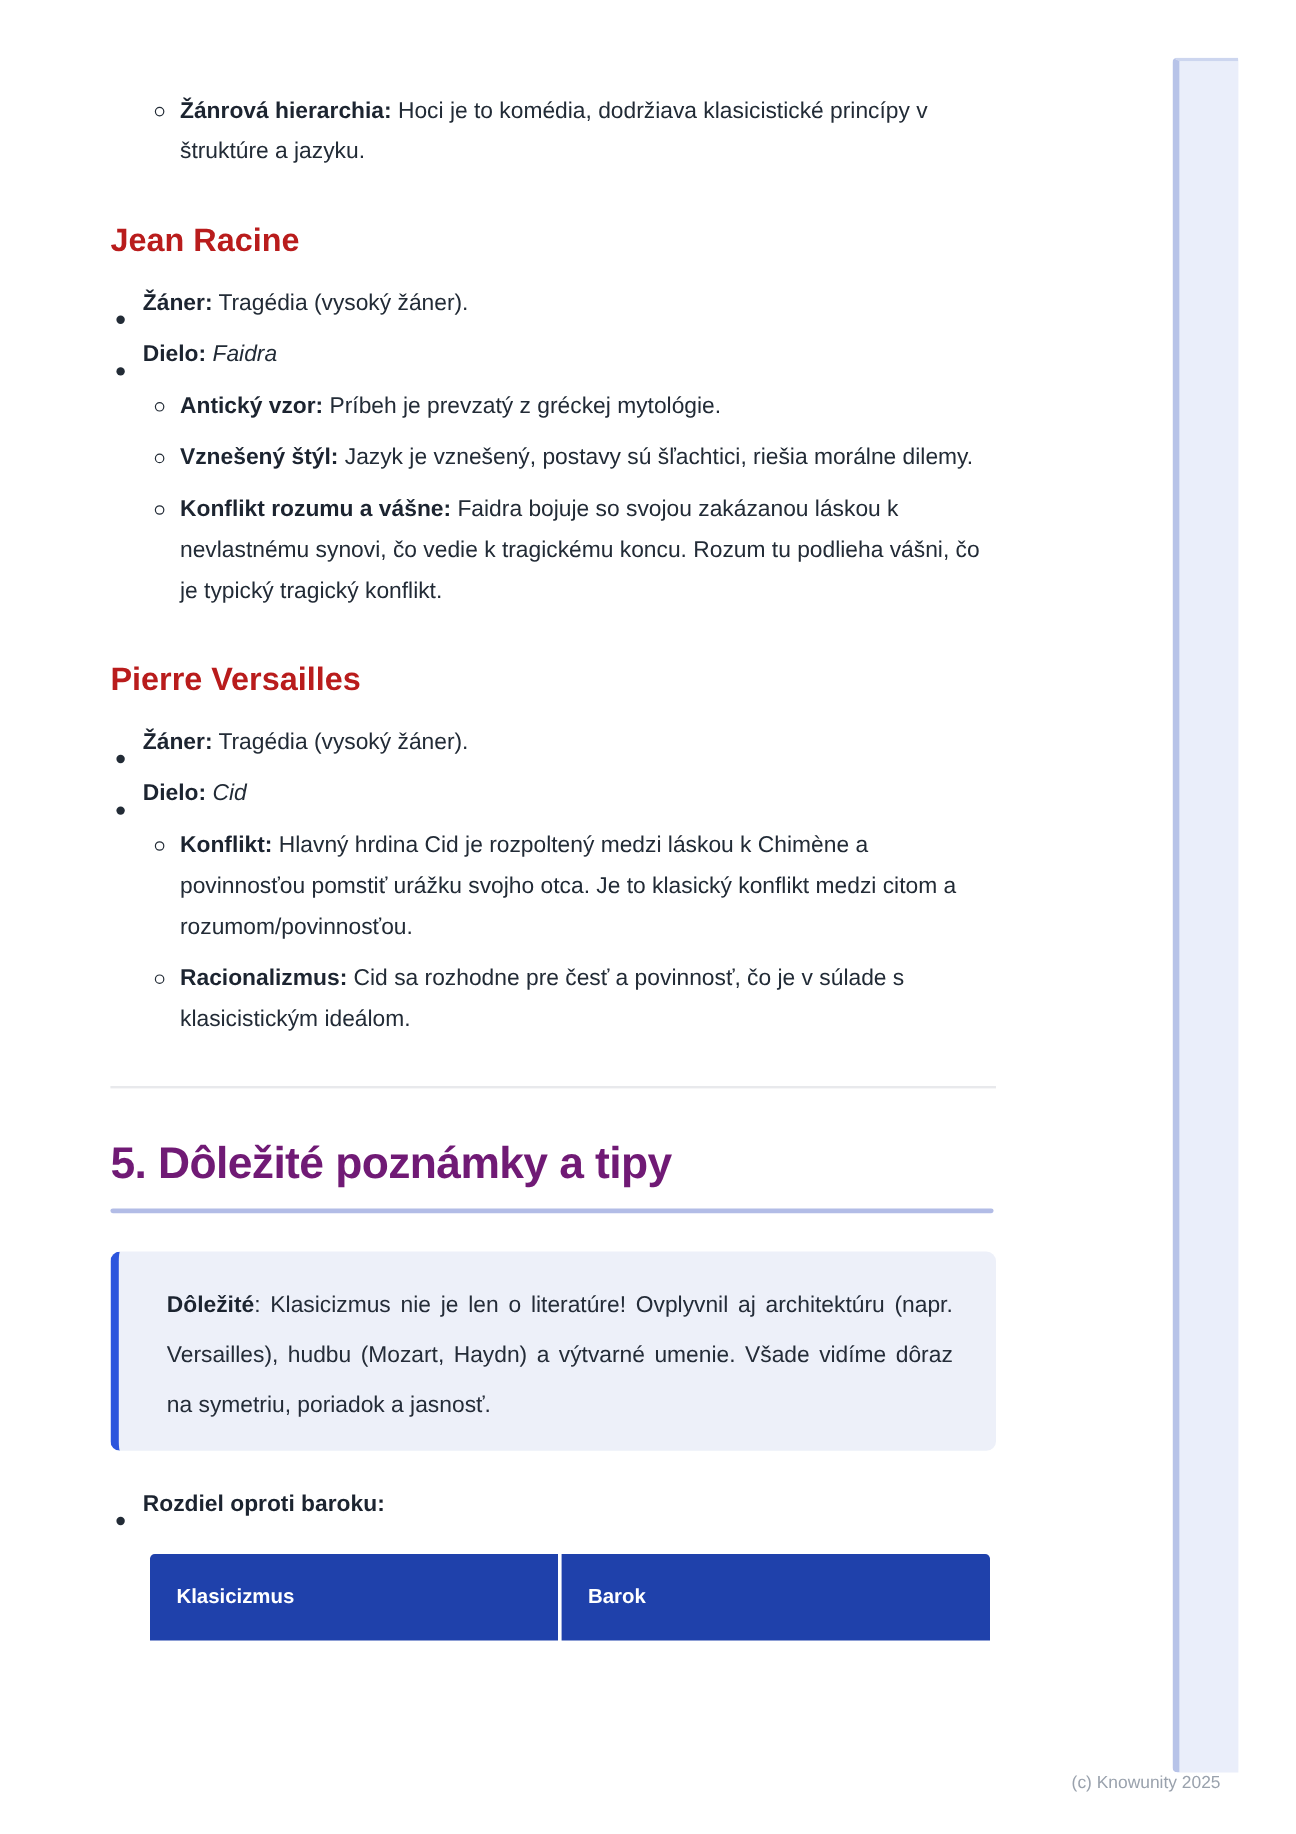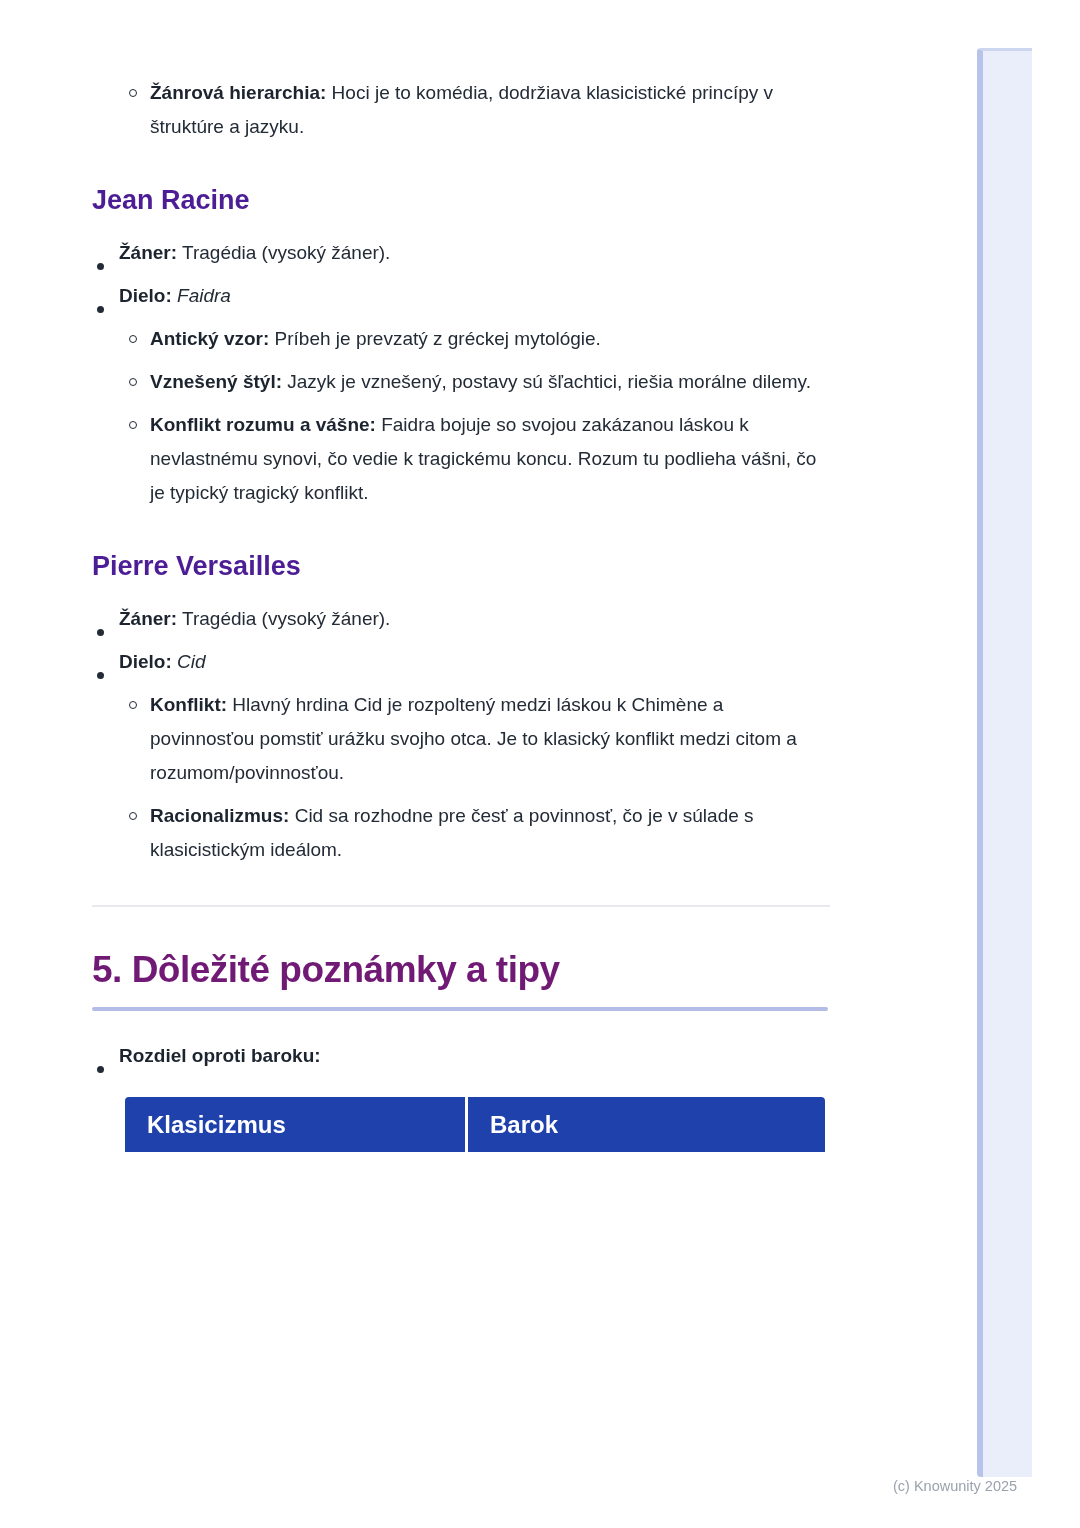--- a/index.html
+++ b/index.html
@@ -34,21 +34,21 @@
     width: 7px; height: 7px; border-radius: 50%;
     background: #222b36; margin: 14px 15px 0 0;
   }
   .mk.circle {
     width: 8px; height: 8px; border-radius: 50%;
     border: 1.6px solid #222b36; background: transparent;
     margin: 13px 13px 0 0;
   }
   .it { font-style: italic; }
   h3 {
-    color: #4c1d95;
+    color: #b91c1c;
     font-size: 27px;
     line-height: 36px;
     font-weight: 700;
     margin: 38px 0 18px 0;
   }
   .divider {
     border: none;
     border-top: 2px solid #e8e9ec;
     margin: 38px 0 0 0;
   }
@@ -84,22 +84,22 @@
   .cmp-table {
     margin: 24px 0 0 33px;
     width: 700px;
     display: flex;
     gap: 3px;
   }
   .cmp-table .th {
     background: #1f41ab;
     color: #ffffff;
     font-weight: 700;
-    font-size: 24px;
-    height: 55px;
+    font-size: 17px;
+    height: 72px;
     display: flex;
     align-items: center;
     padding-left: 22px;
   }
   .cmp-table .th:first-child { width: 340px; border-radius: 4px 0 0 0; }
   .cmp-table .th:last-child  { width: 357px; border-radius: 0 4px 0 0; }
   .side-strip {
     position: absolute;
     left: 977px;
     top: 48px;
@@ -181,20 +181,23 @@
       <span class="mk circle"></span>
       <p class="txt"><b>Racionalizmus:</b><span> Cid sa rozhodne pre česť a povinnosť, čo je v súlade s klasicistickým ideálom.</span></p>
     </div>
 
 
     <hr class="divider">
 
     <h2>5. Dôležité poznámky a tipy</h2>
     <div class="h2bar"></div>
 
+    <div class="callout">
+      <p><b>Dôležité</b><span>: Klasicizmus nie je len o literatúre! Ovplyvnil aj architektúru (napr. Versailles), hudbu (Mozart, Haydn) a výtvarné umenie. Všade vidíme dôraz na symetriu, poriadok a jasnosť.</span></p>
+    </div>
 
     <div class="li l1 bullet-standalone">
       <span class="mk dot"></span>
       <p class="txt"><b>Rozdiel oproti baroku:</b></p>
     </div>
 
     <div class="cmp-table">
       <div class="th">Klasicizmus</div>
       <div class="th">Barok</div>
     </div>

